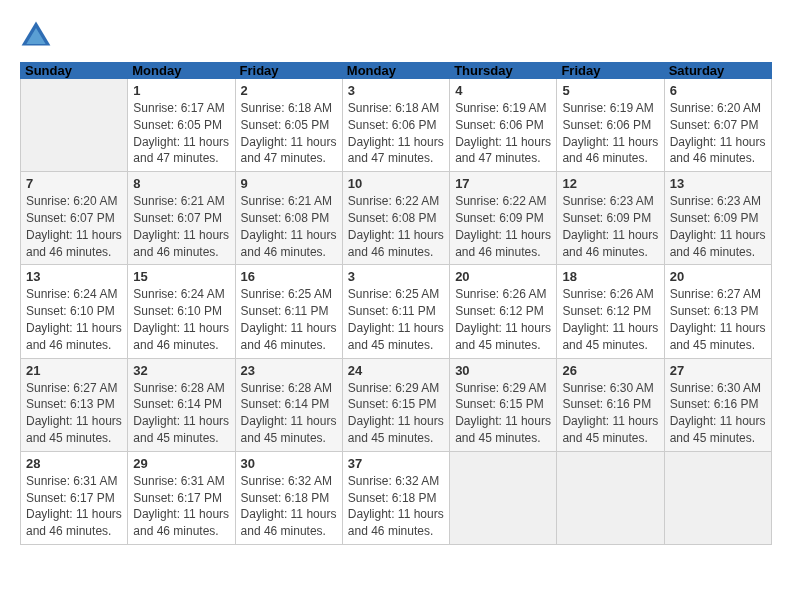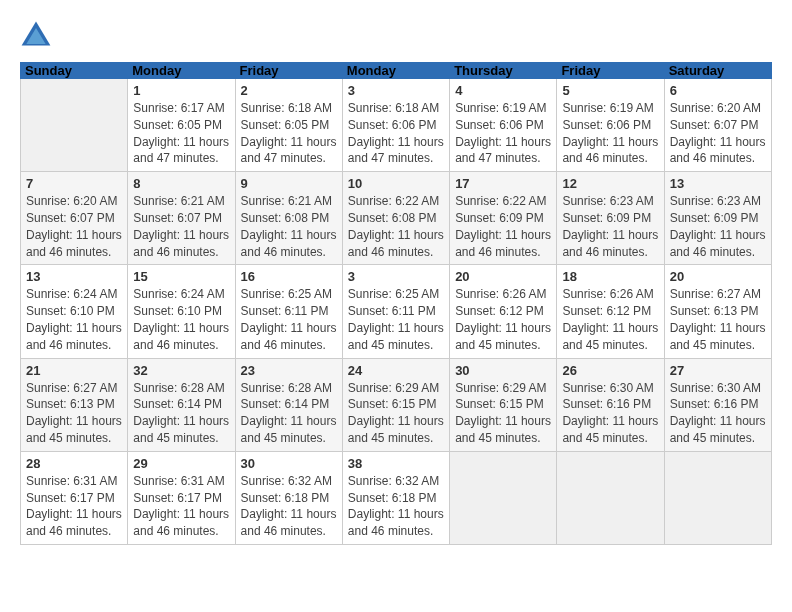--- a/index.html
+++ b/index.html
@@ -257,21 +257,21 @@
         </td>
         <td>
           <span class="day-number">29</span>
           <div class="day-info">Sunrise: 6:31 AM<br>Sunset: 6:17 PM<br>Daylight: 11 hours and 46 minutes.</div>
         </td>
         <td>
           <span class="day-number">30</span>
           <div class="day-info">Sunrise: 6:32 AM<br>Sunset: 6:18 PM<br>Daylight: 11 hours and 46 minutes.</div>
         </td>
         <td>
-          <span class="day-number">38</span>
+          <span class="day-number">37</span>
           <div class="day-info">Sunrise: 6:32 AM<br>Sunset: 6:18 PM<br>Daylight: 11 hours and 46 minutes.</div>
         </td>
         <td class="empty-cell"></td>
         <td class="empty-cell"></td>
         <td class="empty-cell"></td>
       </tr>
     </tbody>
 </table>
 
 </body></html>

